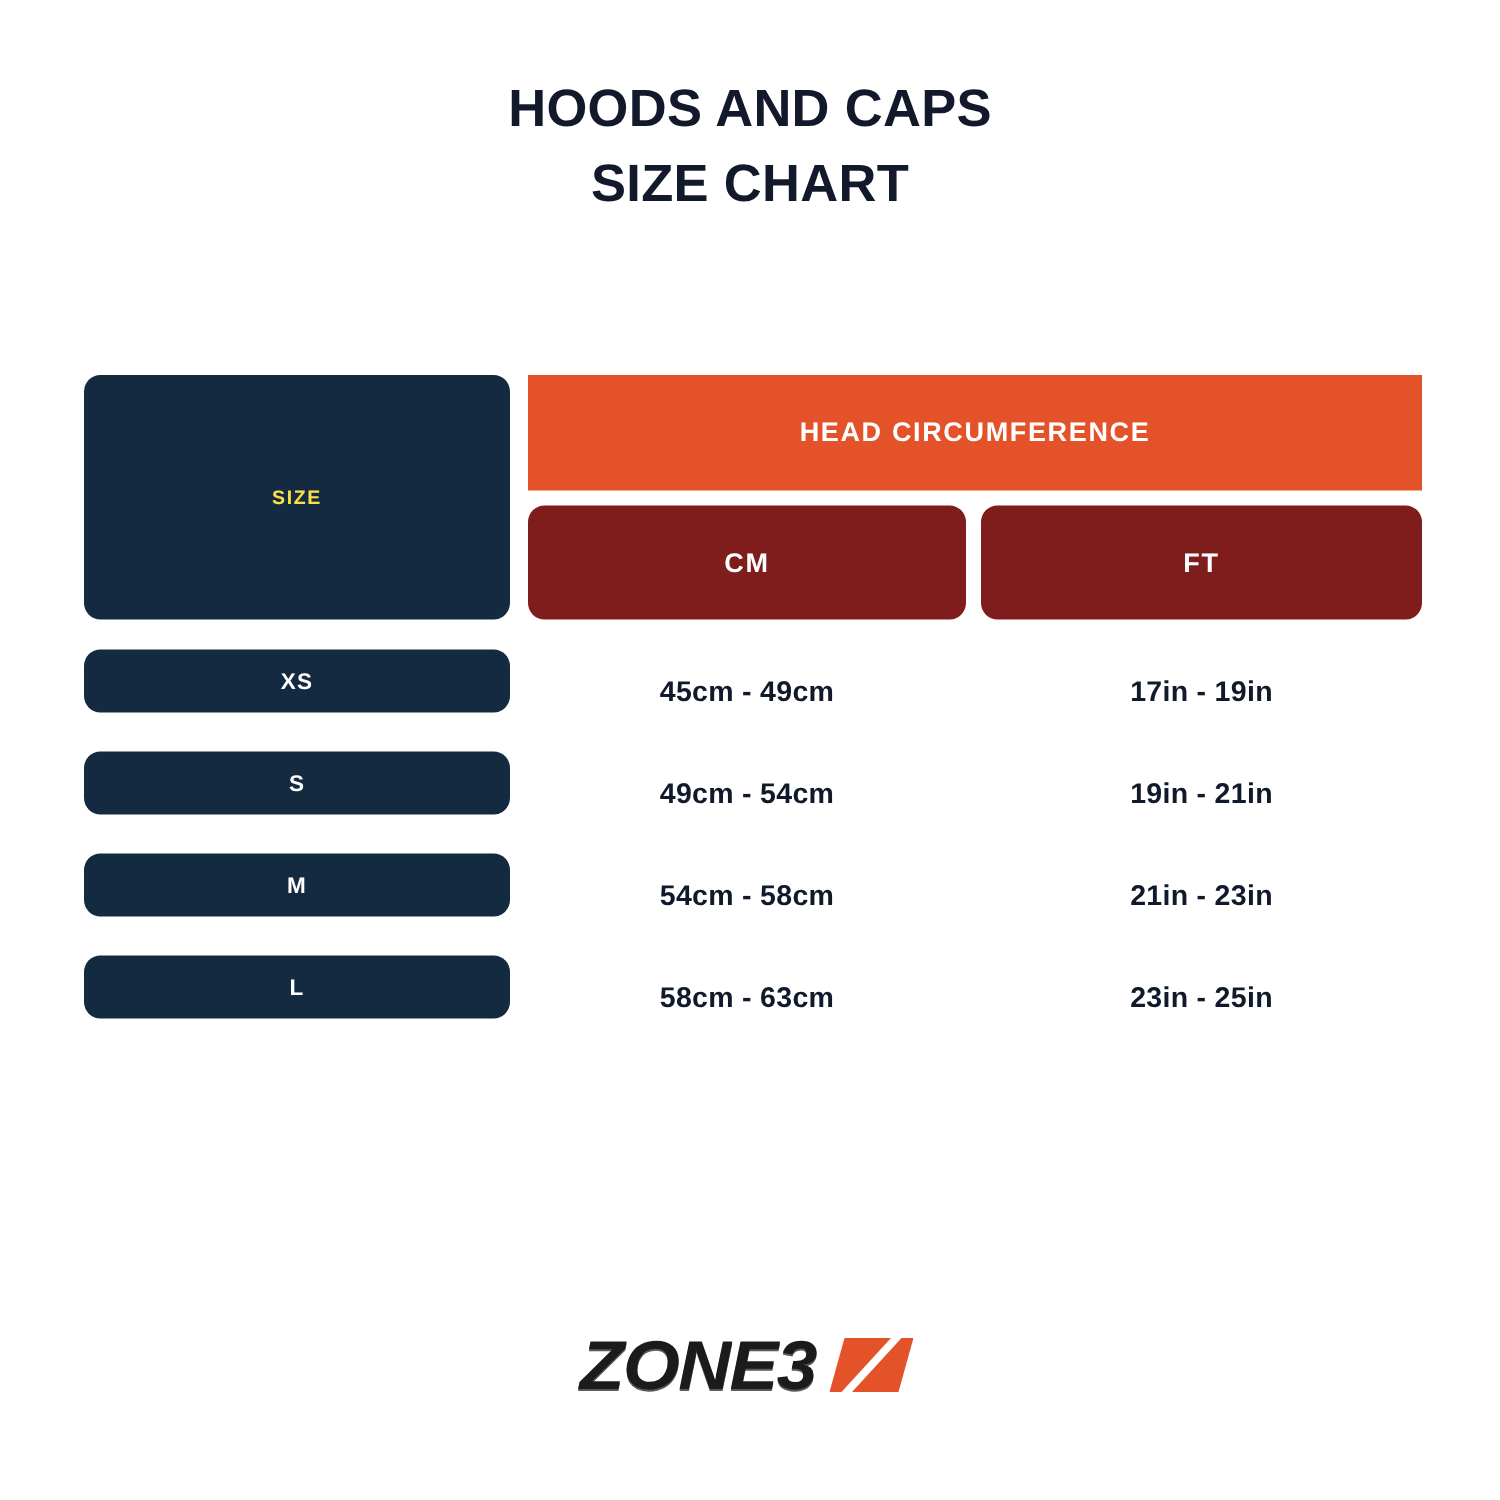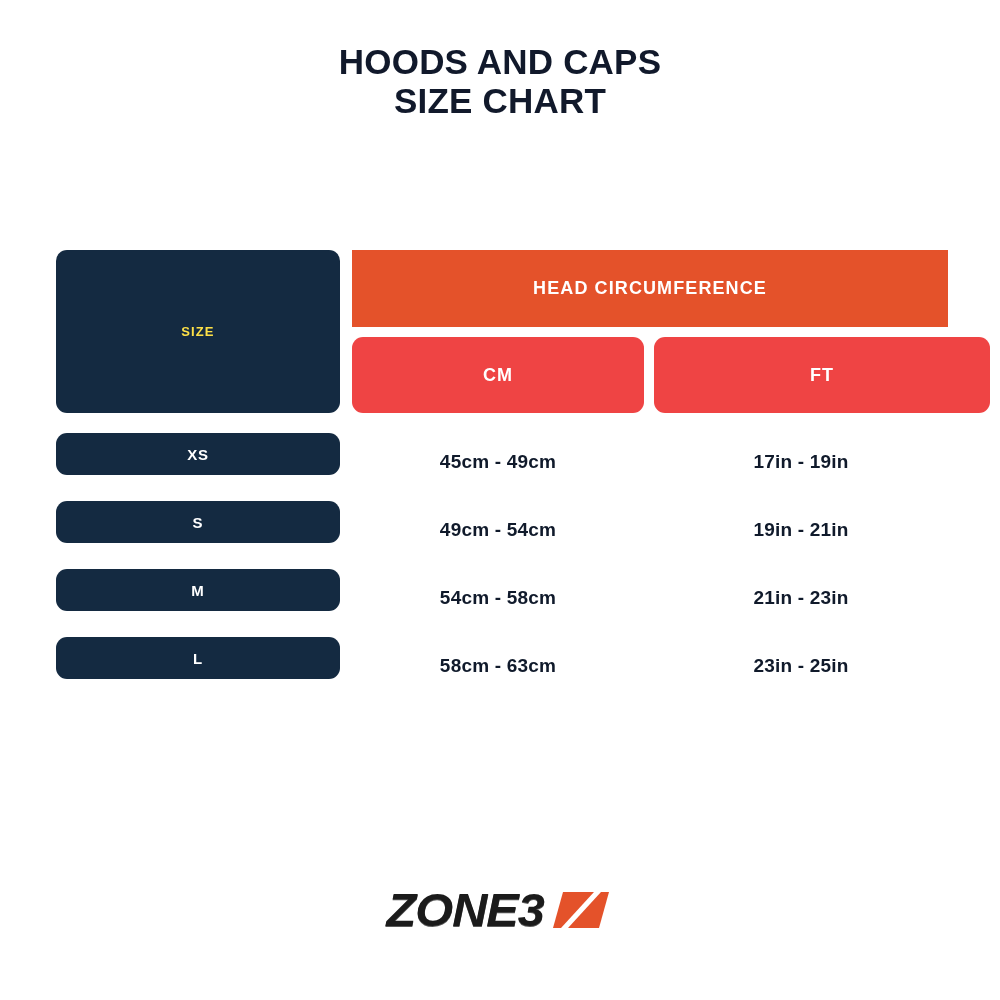--- a/index.html
+++ b/index.html
@@ -31,20 +31,21 @@
     width: 1000px;
     text-align: center;
     line-height: 1.12;
   }
   .title-line {
     display: block;
     font-size: 35px;
     font-weight: 700;
     letter-spacing: 0.2px;
     color: #11192b;
+    margin-top: 11px;
   }
 
   
   .size-table {
     position: absolute;
     left: 56px;
     top: 250px;
     width: 892px;
   }
 
@@ -88,28 +89,28 @@
     color: #ffffff;
     font-size: 18px;
     font-weight: 700;
     letter-spacing: 1.1px;
   }
 
   .unit-header {
     position: absolute;
     top: 87px;
     height: 76px;
-    background: #ef4444;
+    background: #7f1d1d;
     border-radius: 11px;
     display: flex;
     align-items: center;
     justify-content: center;
   }
   .unit-header.cm { left: 296px;  width: 292px; }
-  .unit-header.ft { left: 598px;  width: 336px; }
+  .unit-header.ft { left: 598px;  width: 294px; }
   .unit-header-label {
     color: #ffffff;
     font-size: 18px;
     font-weight: 700;
     letter-spacing: 1.1px;
   }
 
   
   .rows {
     position: relative;

